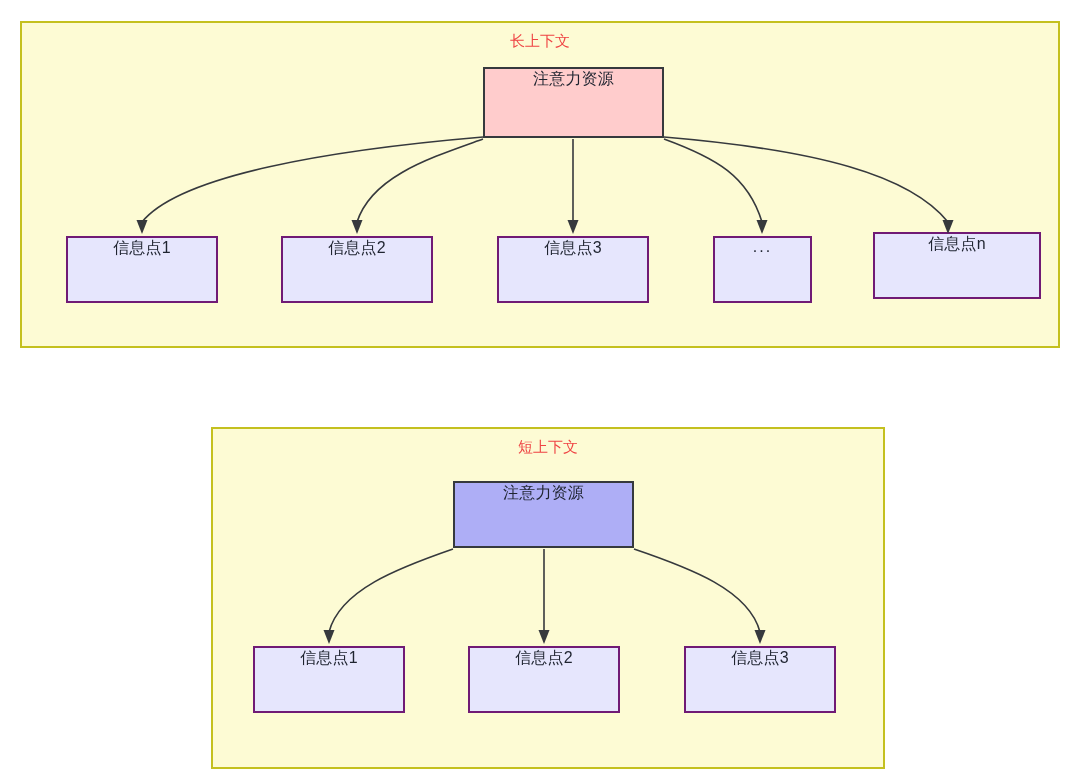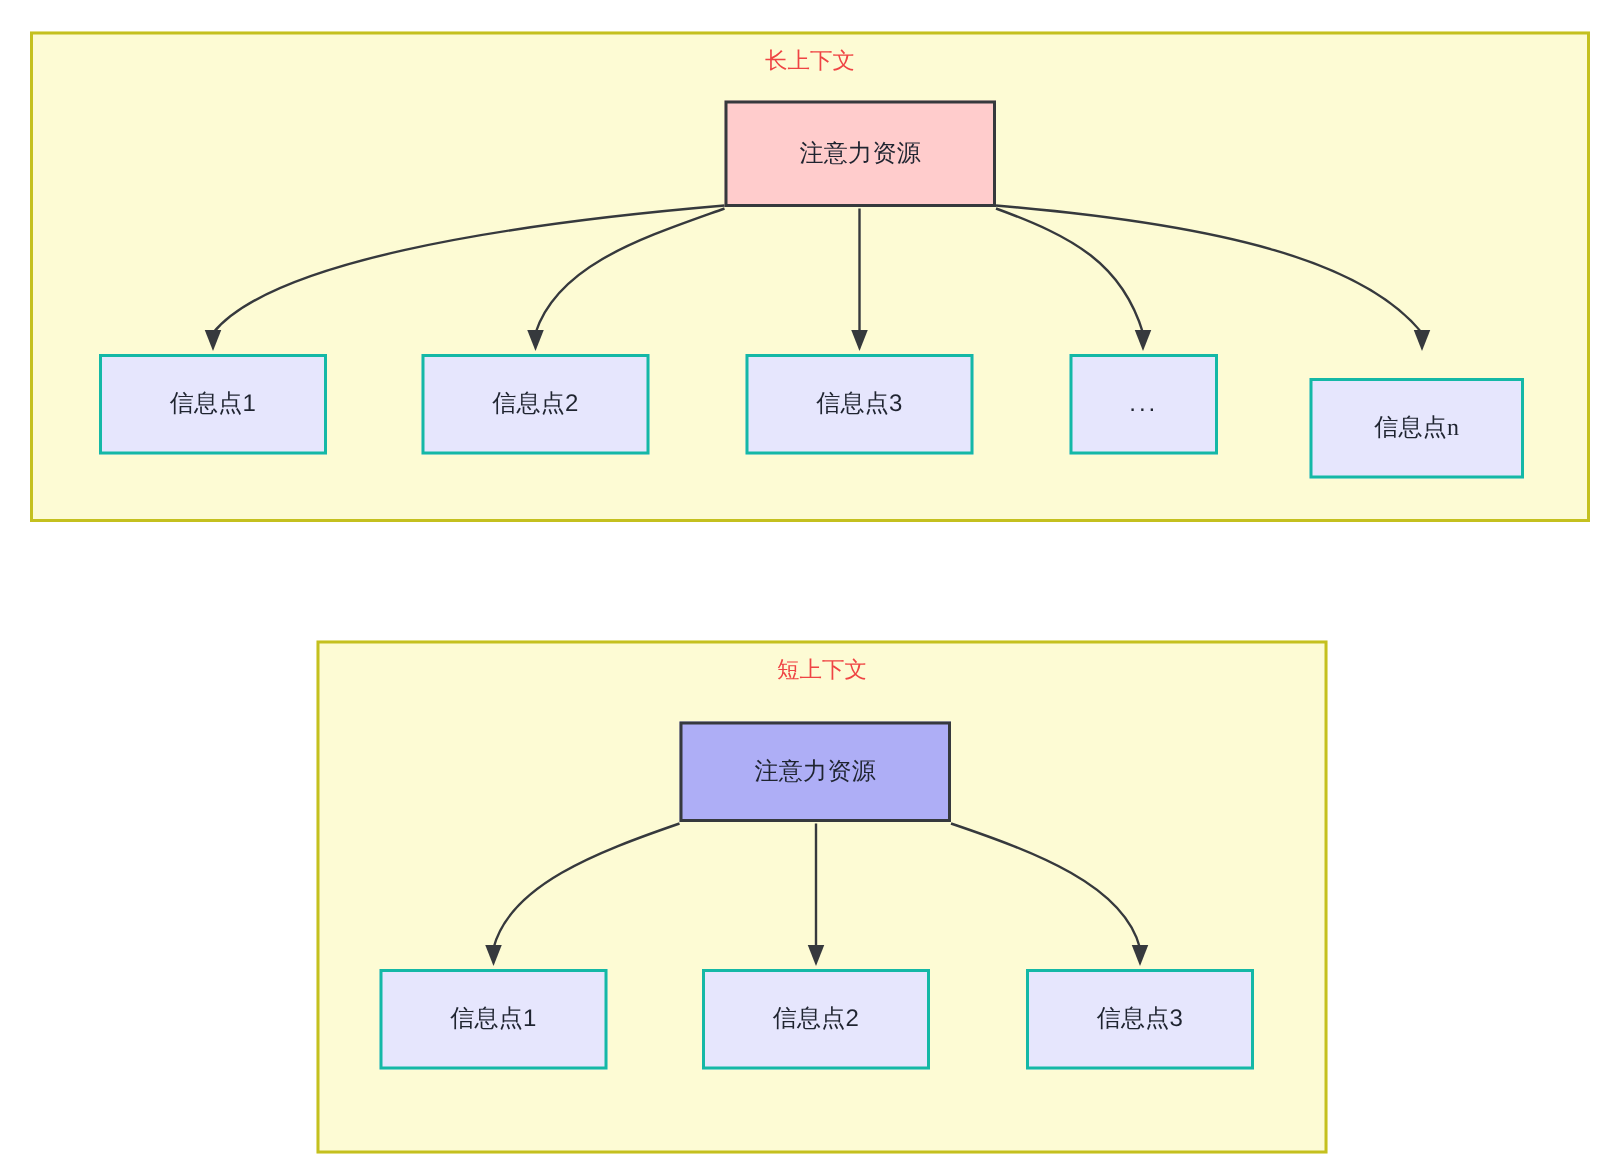--- a/index.html
+++ b/index.html
@@ -44,38 +44,37 @@
     font-size: 15px;
     color: #ef4444;
     line-height: 20px;
     white-space: nowrap;
   }
   
   .node {
     position: absolute;
     box-sizing: border-box;
     display: flex;
-    align-items: center;
     justify-content: center;
     font-size: 16px;
     color: #1f2430;
     letter-spacing: 0.2px;
     white-space: nowrap;
   }
   .node.root-red {
     background: #ffcccc;
     border: 2px solid #36393d;
   }
   .node.root-blue {
     background: #aeaef6;
     border: 2px solid #36393d;
   }
   .node.info {
     background: #e6e6fd;
-    border: 2px solid #14b8a6;
+    border: 2px solid #701a75;
     font-size: 16px;
   }
   .node.info.ellipsis {
     font-size: 16px;
     letter-spacing: 2px;
   }
   
   #edges {
     position: absolute;
     left: 0; top: 0;
@@ -113,21 +112,21 @@
   </div>
 
   <div class="node info" style="left:497px; top:236px; width:152px; height:67px;">
     <span>信息点3</span>
   </div>
 
   <div class="node info ellipsis" style="left:713px; top:236px; width:99px; height:67px;">
     <span>...</span>
   </div>
 
-  <div class="node info" style="left:873px; top:252px; width:143px; height:67px;font-family:Liberation Serif, serif;">
+  <div class="node info" style="left:873px; top:232px; width:168px; height:67px;">
     <span>信息点n</span>
   </div>
 
   <div class="panel" id="panel-short">
     <div class="panel-title">短上下文</div>
   </div>
 
   <div class="node root-blue" style="left:453px; top:481px; width:181px; height:67px;">
     <span>注意力资源</span>
   </div>

